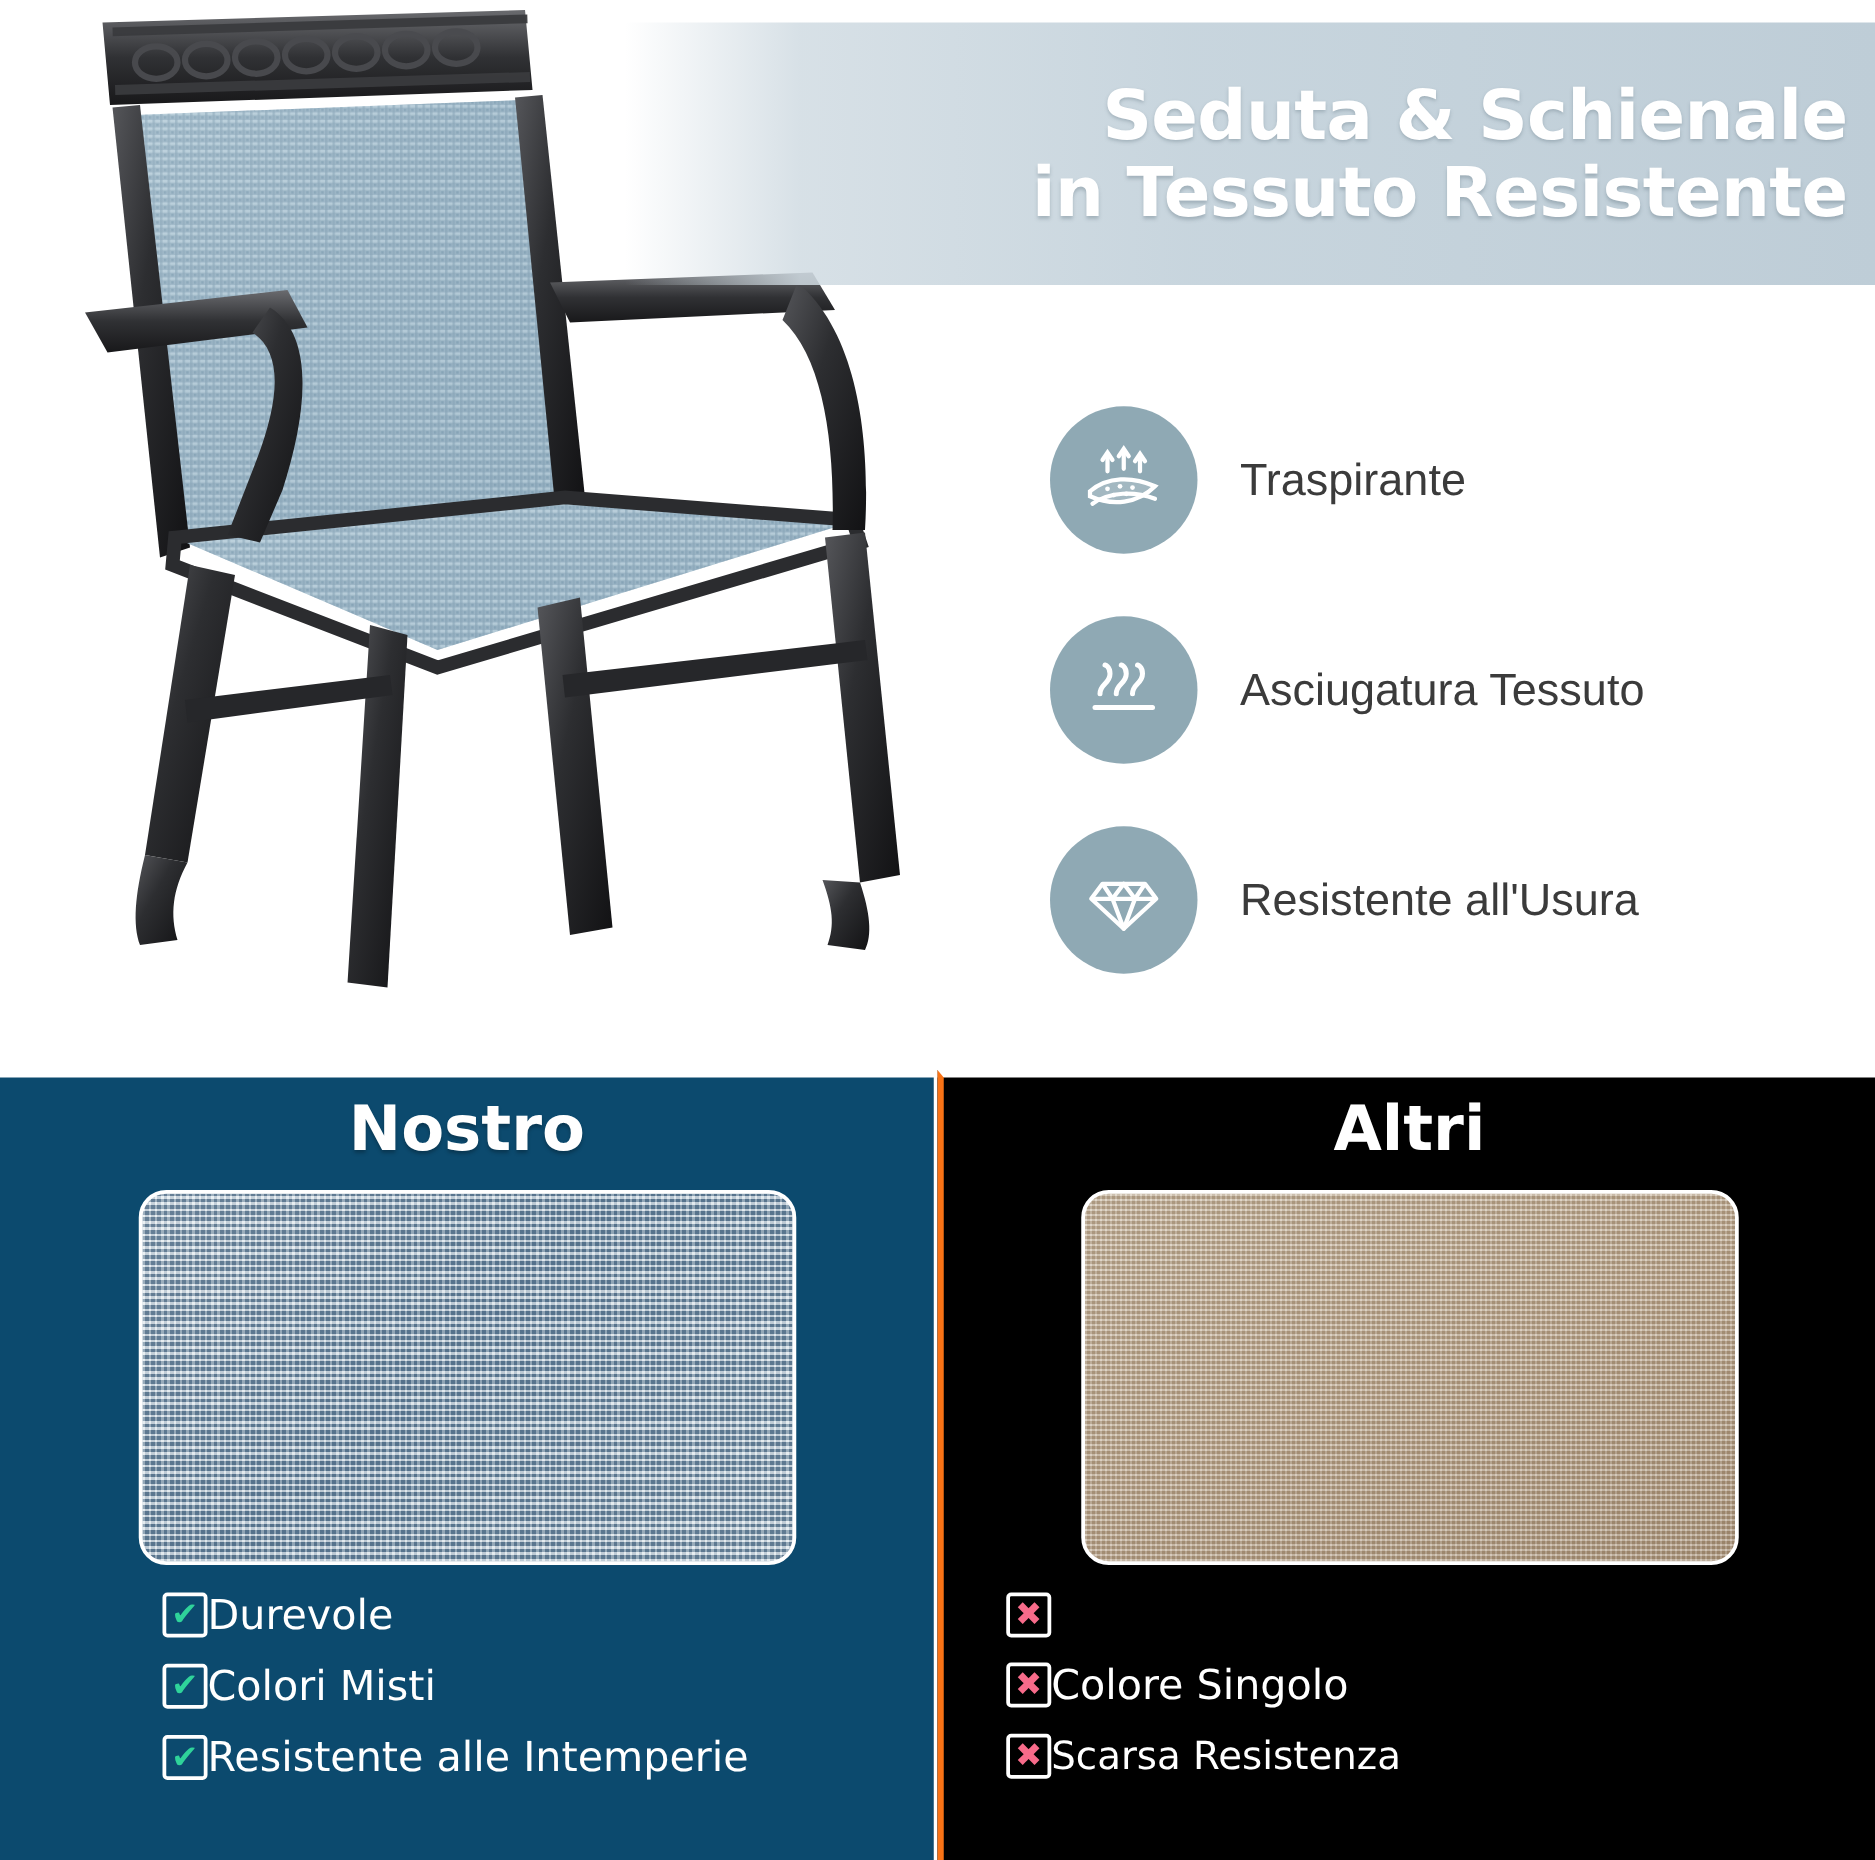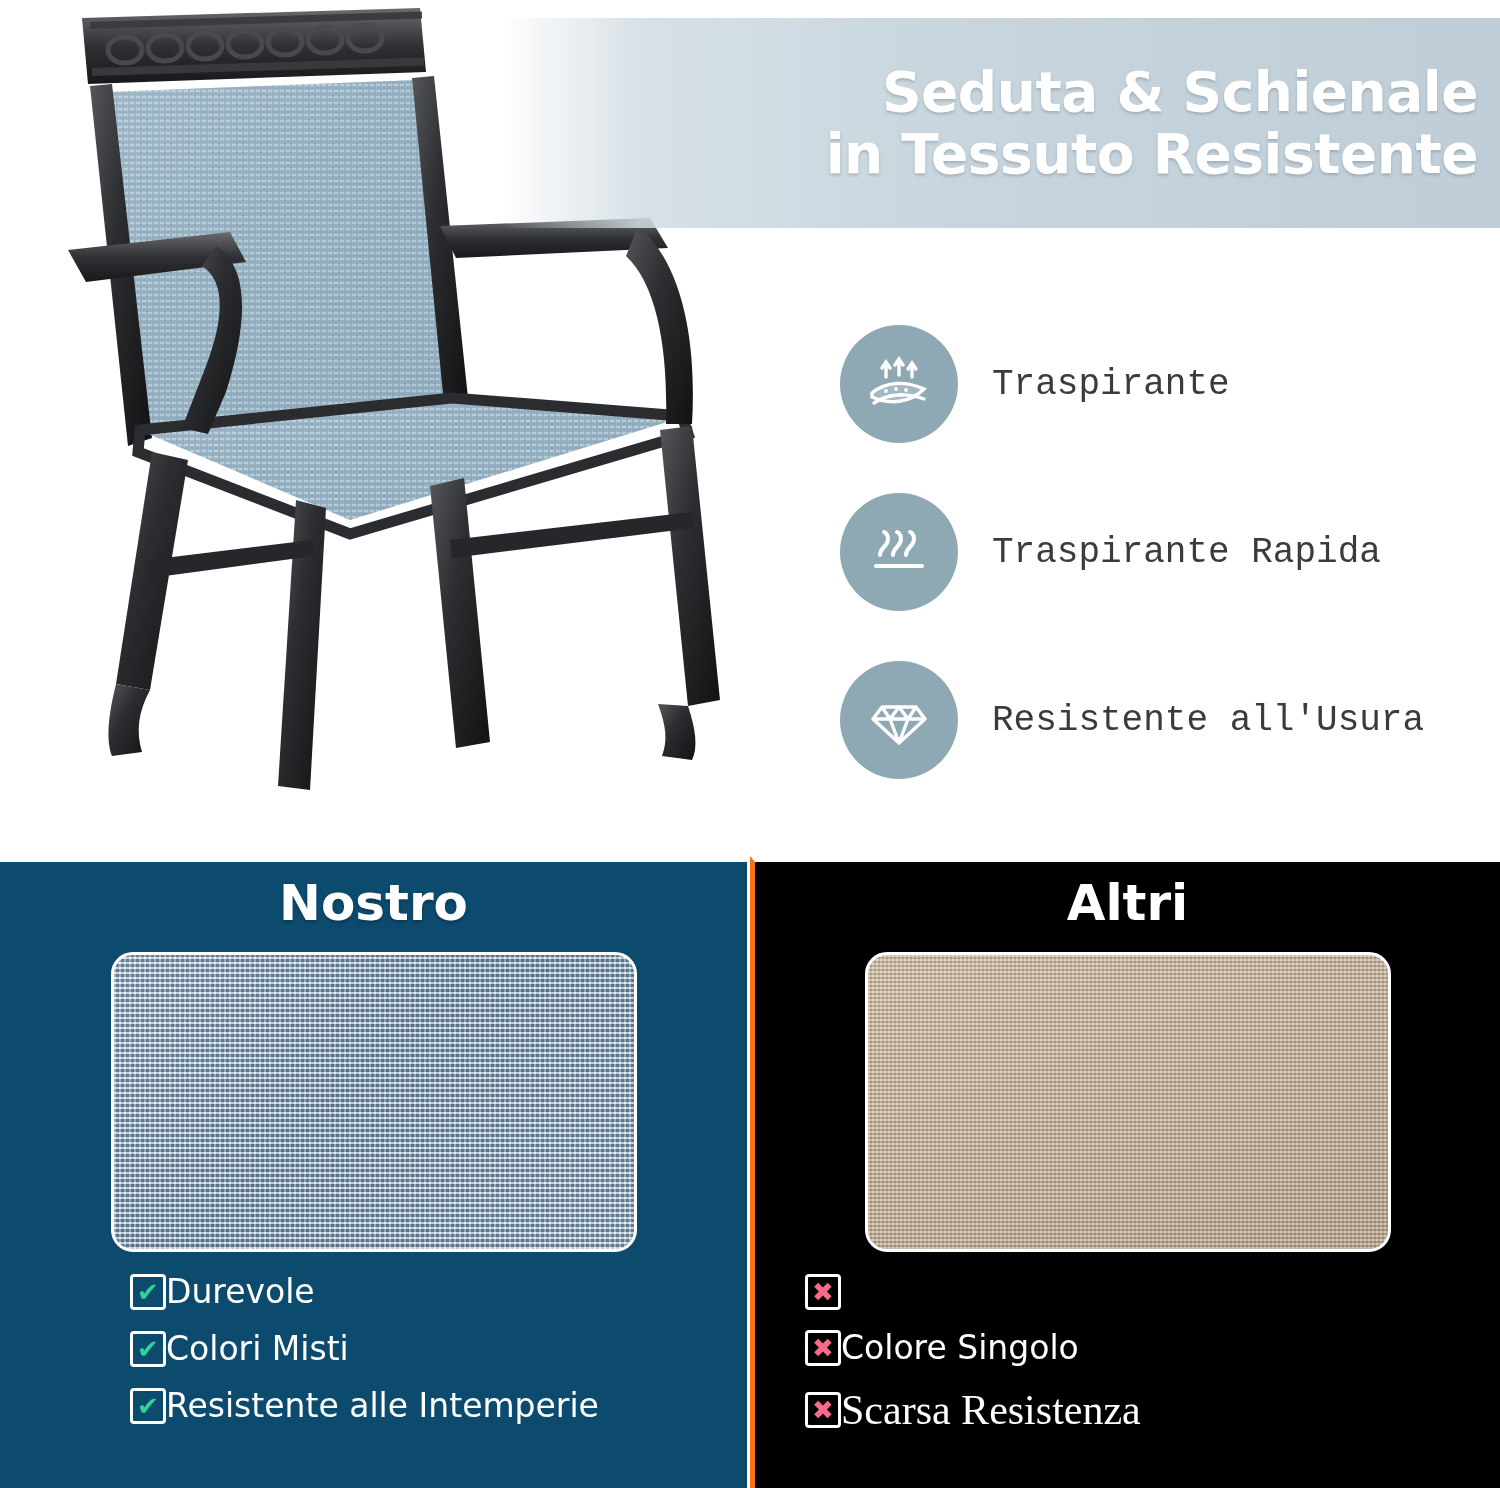--- a/index.html
+++ b/index.html
@@ -70,21 +70,21 @@
     background: #8fa9b4;
     display: flex;
     align-items: center;
     justify-content: center;
     flex: 0 0 auto;
   }
   .feature-label {
     margin-left: 34px;
     font-size: 36px;
     color: #3b3b3b;
-    font-family: Liberation Mono, monospace;
+    font-family: Liberation Sans, sans-serif;
     white-space: nowrap;
   }
 
   
   .compare {
     position: absolute;
     left: 0; top: 856px;
     width: 1500px; height: 632px;
     display: flex;
   }
@@ -163,21 +163,21 @@
     font-weight: bold;
   }
   .mark-check { color: #2fd39a; }
   .mark-cross { color: #f76b8a; }
   .bullet .txt {
     font-size: 33px;
     color: #ffffff;
     font-family: "DejaVu Sans", sans-serif;
     line-height: 1.12;
   }
-  .bullet .txt.two-line { font-size: 42px; font-family: Liberation Serif, serif; }
+  .bullet .txt.two-line { font-size: 31px; }
 </style>
 </head>
 <body>
 
 <div class="top-panel">
 
   <div class="chair-stage">
     <svg class="chair-svg" width="740" height="810" viewBox="0 0 740 810" xmlns="http://www.w3.org/2000/svg">
       <defs>
         <linearGradient id="metal" x1="0" y1="0" x2="1" y2="1">
@@ -291,21 +291,21 @@
       <div class="feature-badge">
         <svg width="74" height="74" viewBox="0 0 74 74" xmlns="http://www.w3.org/2000/svg">
           <g fill="none" stroke="#ffffff" stroke-width="4" stroke-linecap="round">
             <path d="M18 40 C18 32 26 32 26 24 C26 18 22 17 22 17"></path>
             <path d="M31 40 C31 32 39 32 39 24 C39 18 35 17 35 17"></path>
             <path d="M44 40 C44 32 52 32 52 24 C52 18 48 17 48 17"></path>
             <path d="M14 51 H60"></path>
           </g>
         </svg>
       </div>
-      <div class="feature-label">Traspirante Rapida</div>
+      <div class="feature-label">Asciugatura Tessuto</div>
     </div>
 
     <div class="feature-row">
       <div class="feature-badge">
         <svg width="74" height="74" viewBox="0 0 74 74" xmlns="http://www.w3.org/2000/svg">
           <g fill="none" stroke="#ffffff" stroke-width="3.4" stroke-linejoin="round">
             <path d="M20 24 H54 L63 36 L37 60 L11 36 Z"></path>
             <path d="M11 36 H63"></path>
             <path d="M20 24 L28 36 L37 60 L46 36 L54 24"></path>
             <path d="M28 36 L37 24 L46 36"></path>

